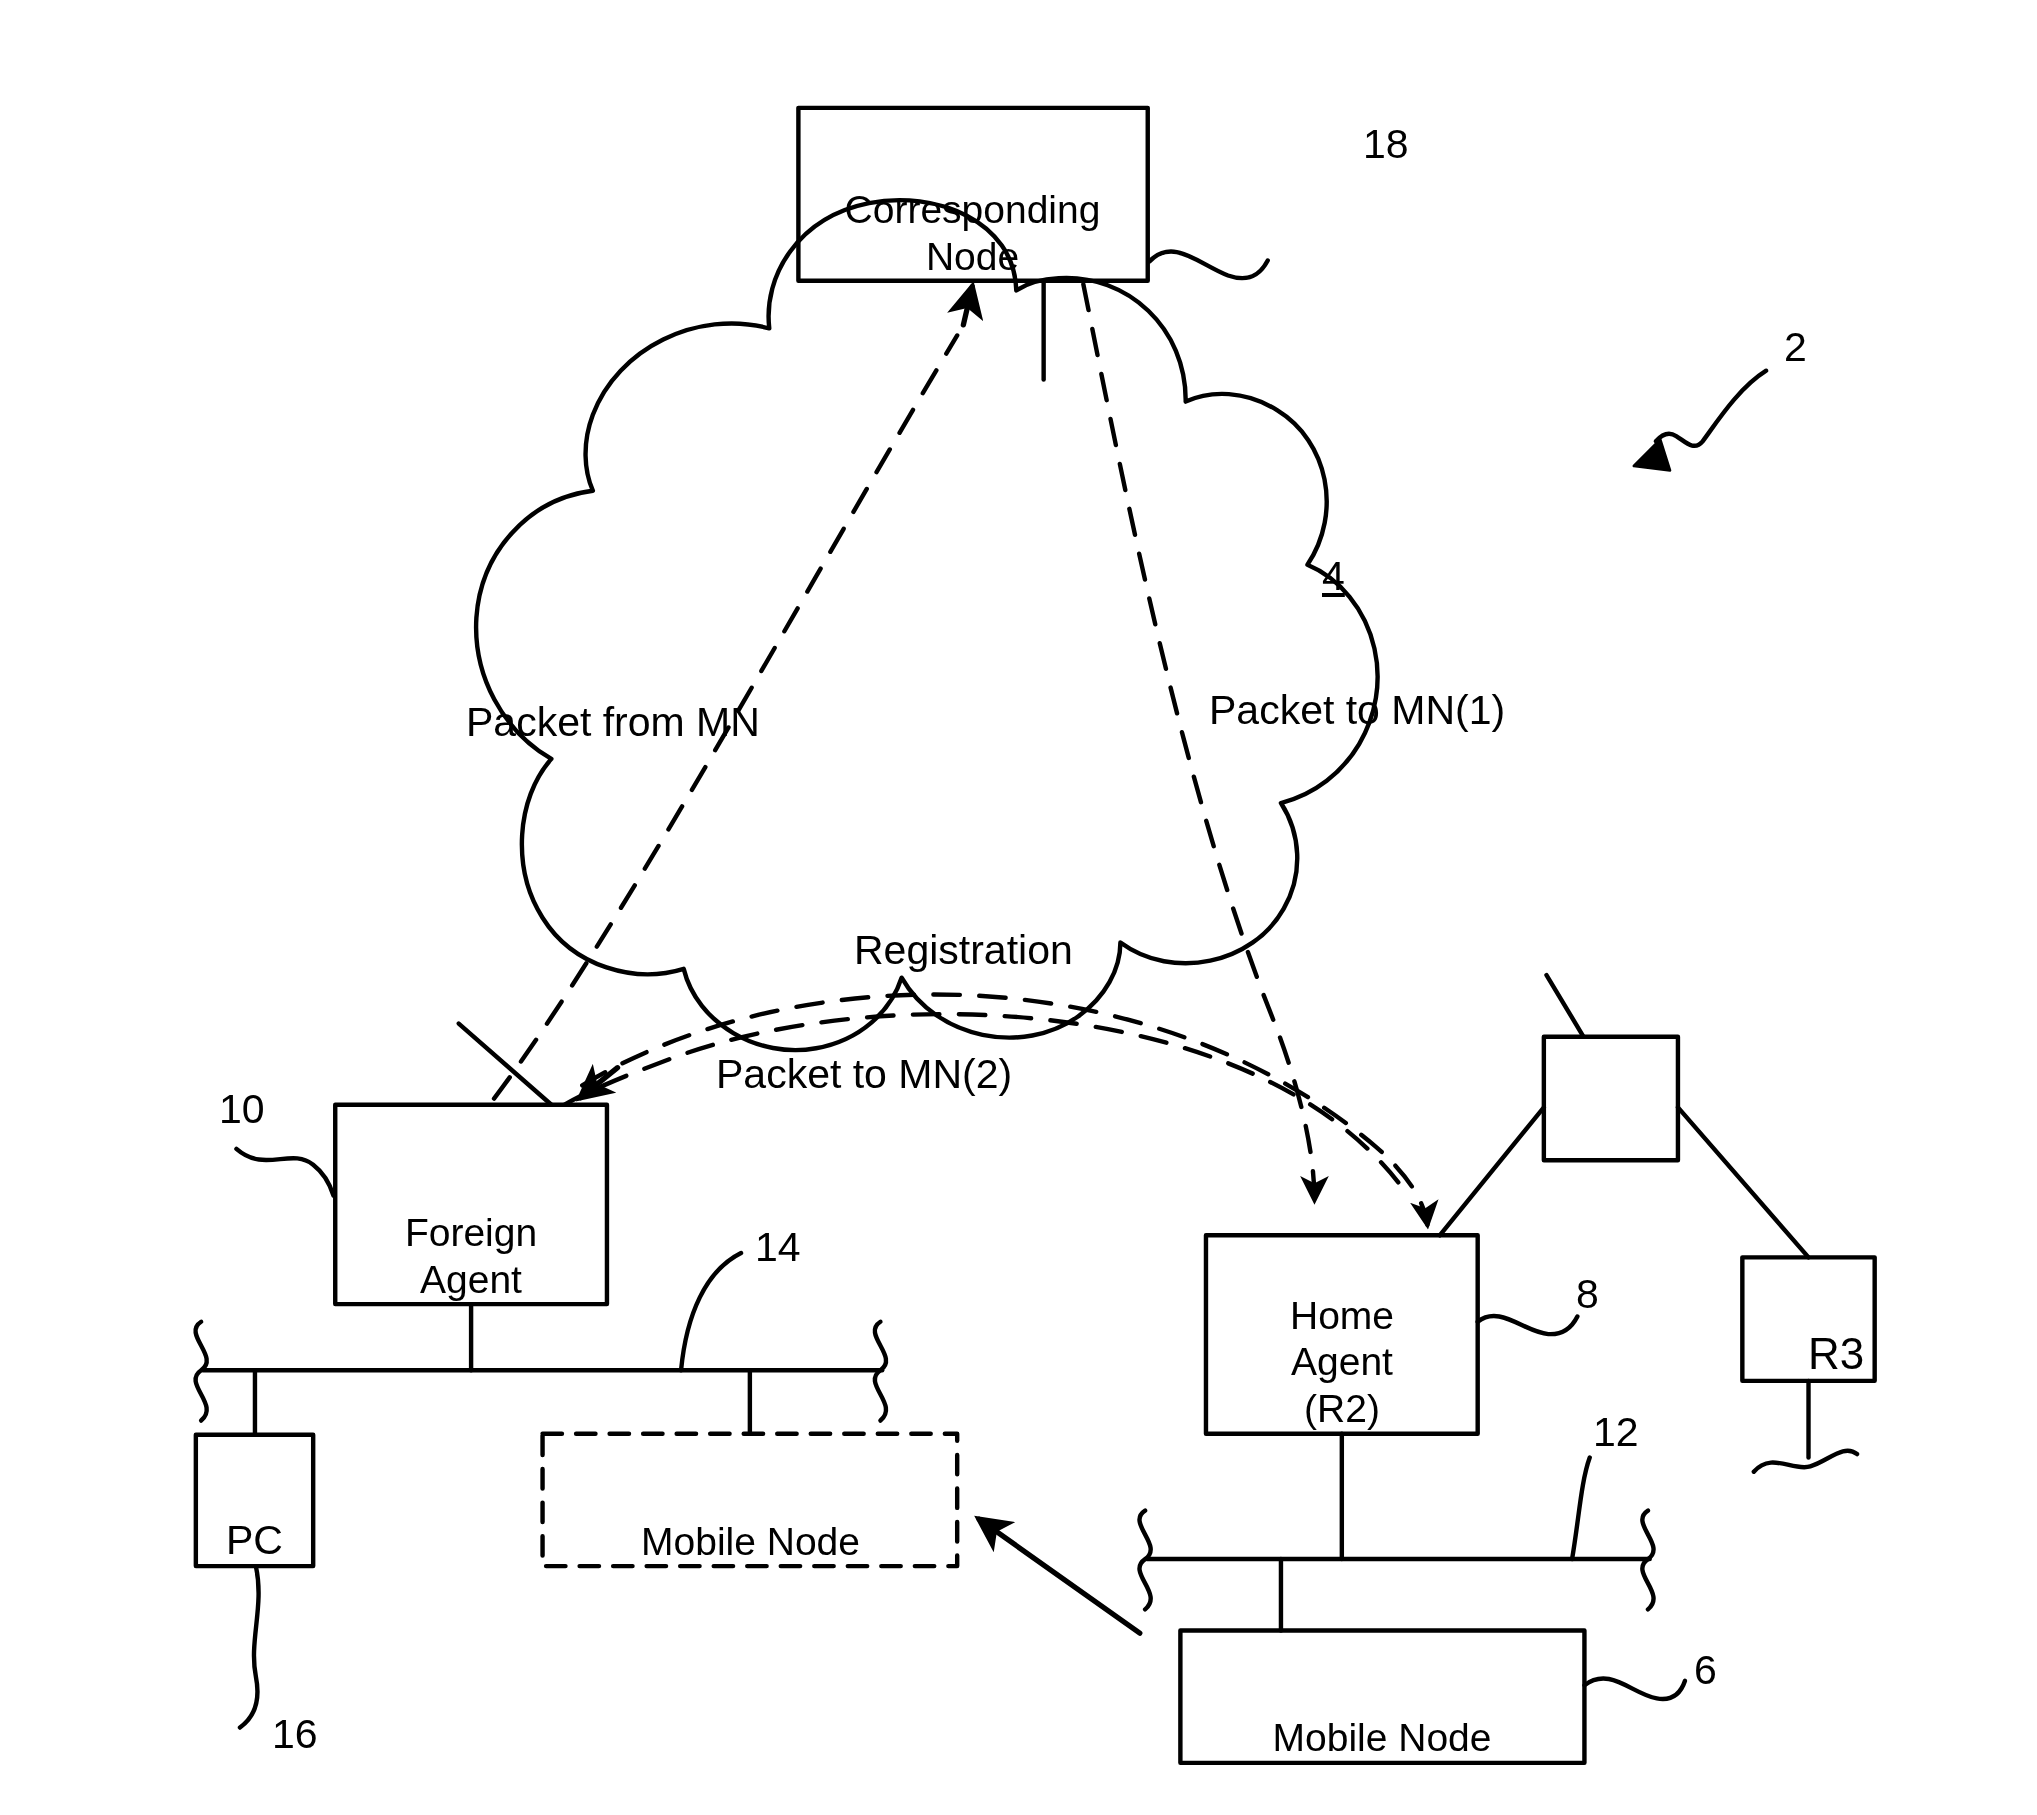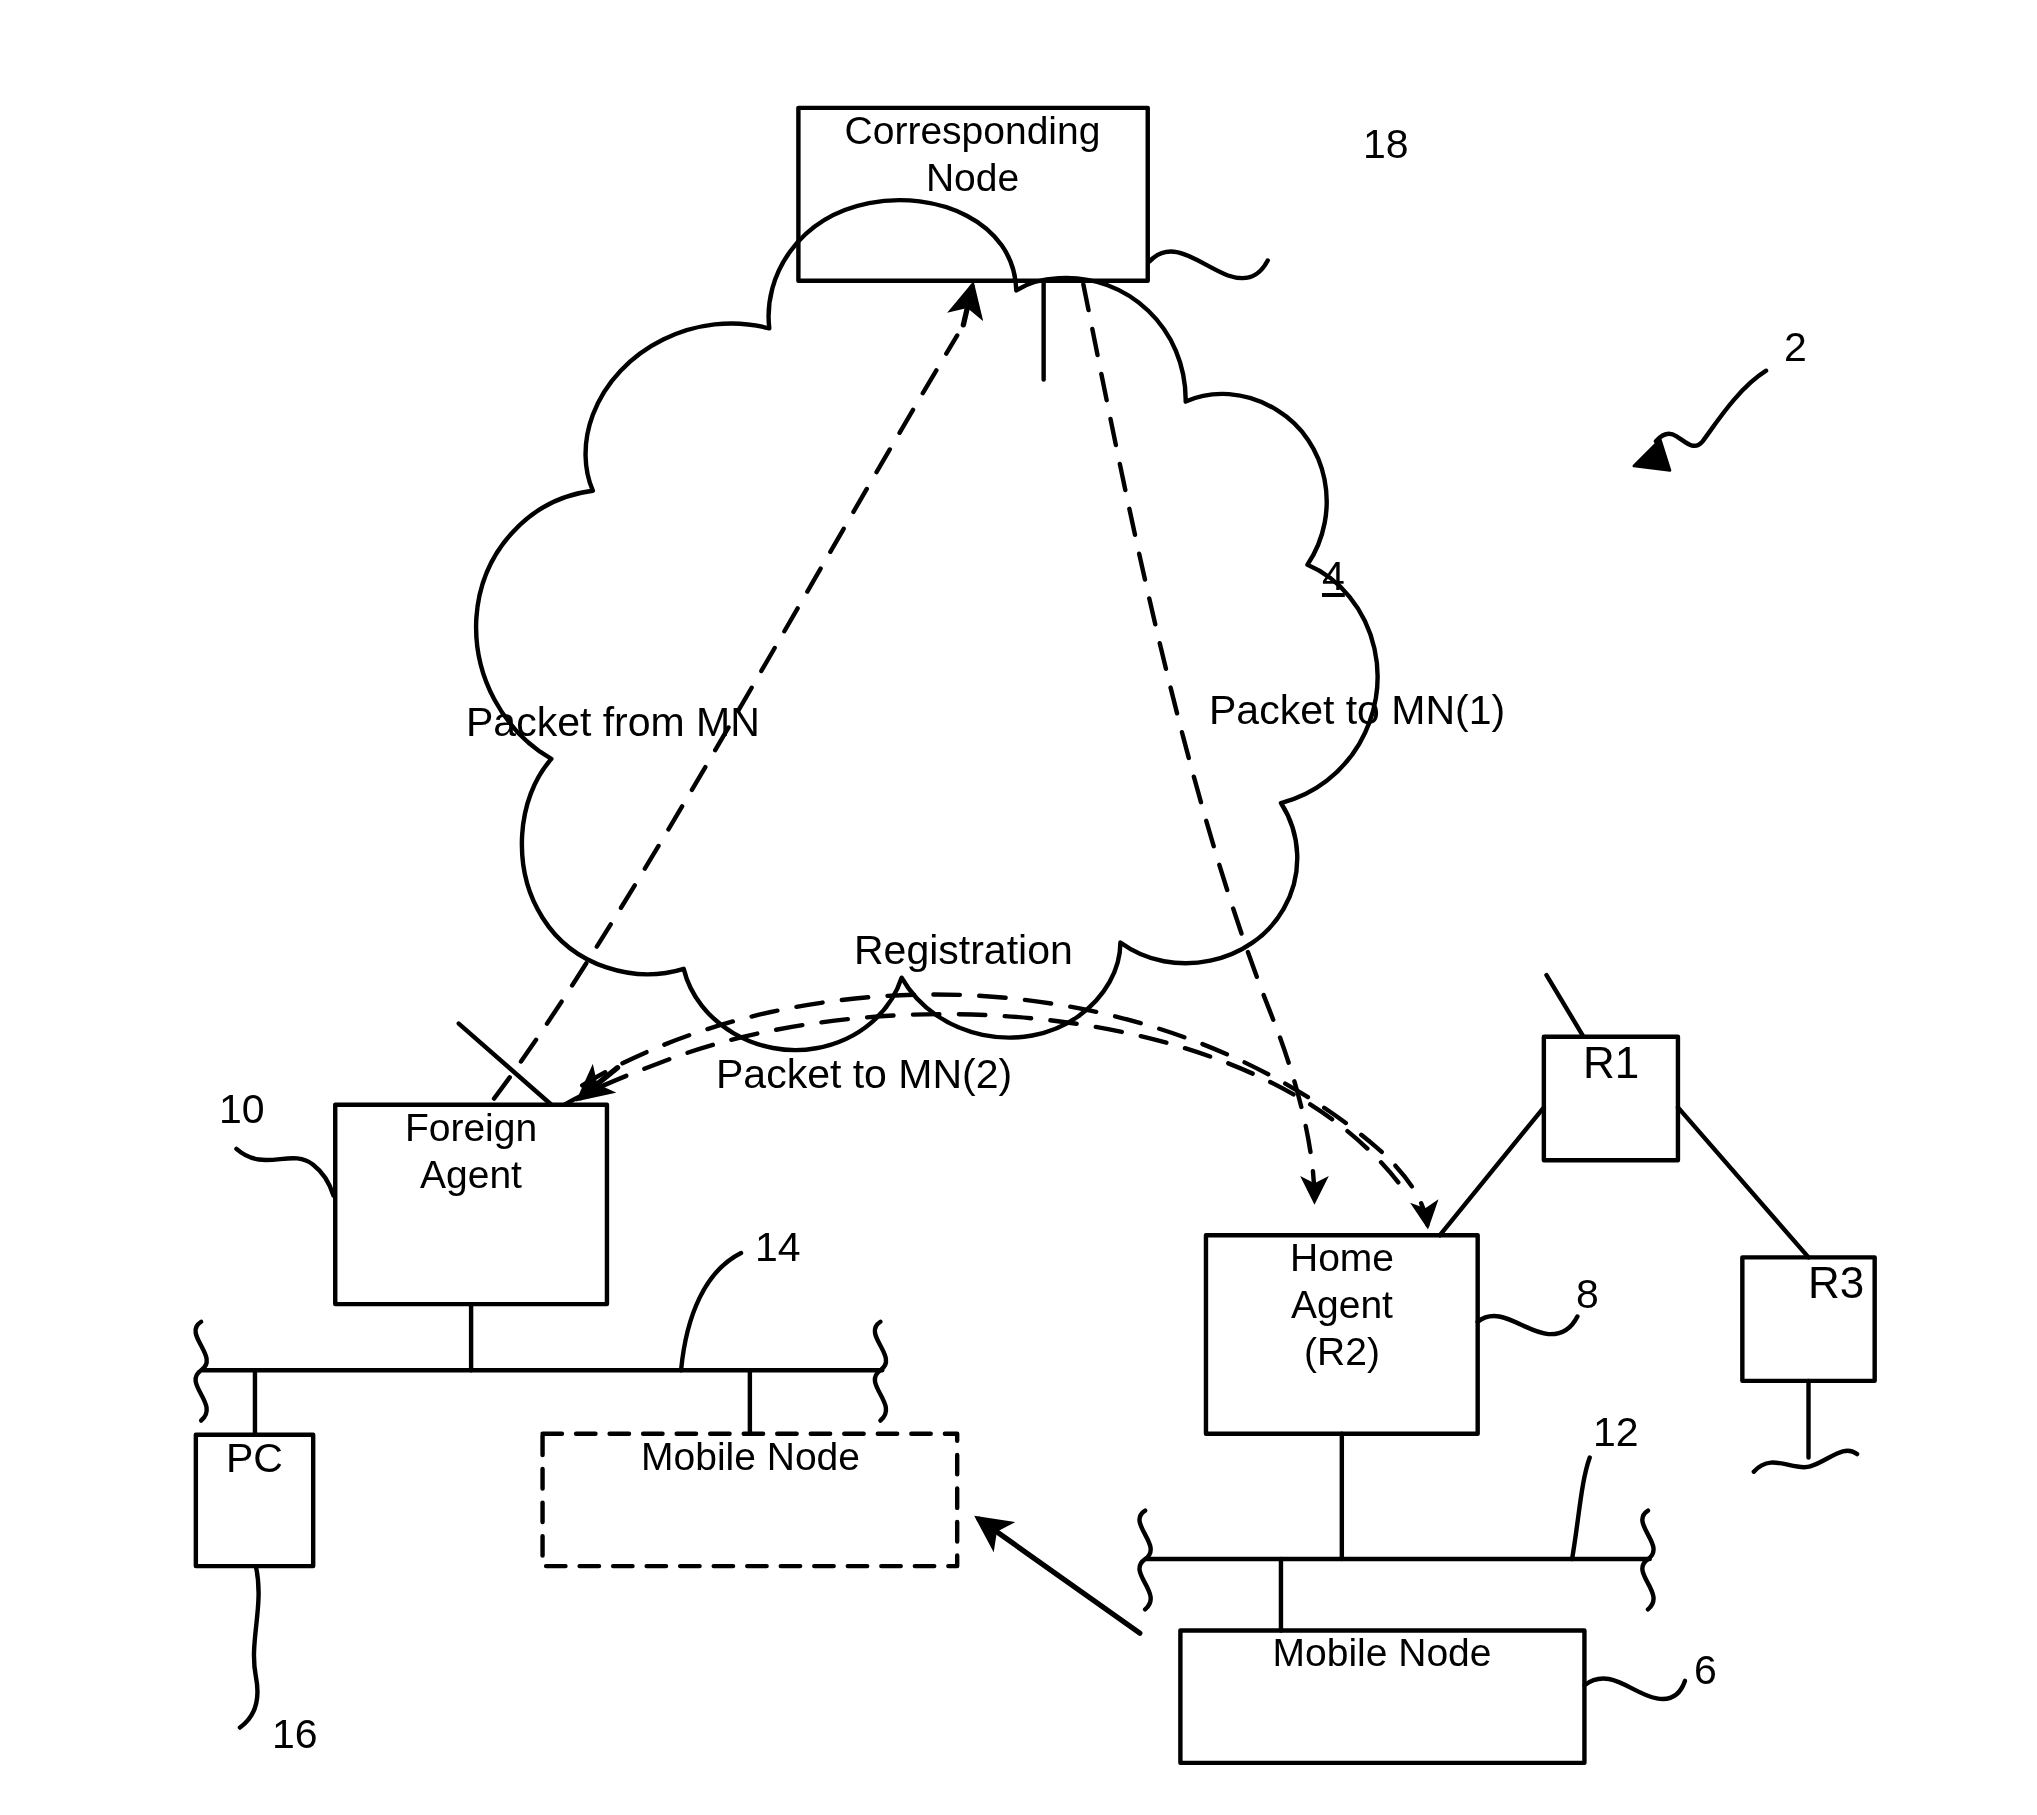--- a/index.html
+++ b/index.html
@@ -3,21 +3,21 @@
 <meta charset="utf-8">
 <style>
   html,body{margin:0;padding:0;background:#ffffff;}
   body{font-family:"Liberation Sans",sans-serif;}
   #stage{position:relative;width:2037px;height:1816px;background:#fff;overflow:hidden;}
   svg#canvas{position:absolute;left:0;top:0;width:2037px;height:1816px;}
   .lbl{position:absolute;color:#000;white-space:nowrap;line-height:1.12;text-align:center;}
   .ref{font-size:41px;}
   .flow{font-size:41px;}
   .cloudref{font-size:41px;text-decoration:underline;}
-  .boxtext{position:absolute;display:flex;align-items:center;justify-content:flex-start;
+  .boxtext{position:absolute;display:flex;align-items:center;justify-content:flex-end;
            flex-direction:column;text-align:center;color:#000;font-size:39px;line-height:1.2;}
 </style>
 </head>
 <body>
 
 <div id="stage">
 
   <svg id="canvas" viewBox="0 0 2309 2058">
     <defs>
       <marker id="arrowSolid" viewBox="0 0 12 12" refX="10" refY="6" markerWidth="7" markerHeight="7" orient="auto-start-reverse">
@@ -143,23 +143,20 @@
   </div>
   <div class="lbl ref" style="left:219px;top:1087px;">10</div>
 
   <div class="boxtext" style="left:1206px;top:1235px;width:272px;height:198px;">
     <span>Home</span>
     <span>Agent</span>
     <span>(R2)</span>
   </div>
   <div class="lbl ref" style="left:1576px;top:1272px;">8</div>
 
-  <div class="boxtext" style="left:1544px;top:1037px;width:134px;height:124px;font-size:44px;">
-    <span>R1</span>
-  </div>
   <div class="boxtext" style="left:1742px;top:1257px;width:132px;height:124px;font-size:44px;padding-left:28px;">
     <span>R3</span>
   </div>
 
   <div class="lbl ref" style="left:755px;top:1225px;">14</div>
   <div class="lbl ref" style="left:1593px;top:1410px;">12</div>
 
   <div class="boxtext" style="left:196px;top:1434px;width:117px;height:131px;font-size:41px;">
     <span>PC</span>
   </div>

